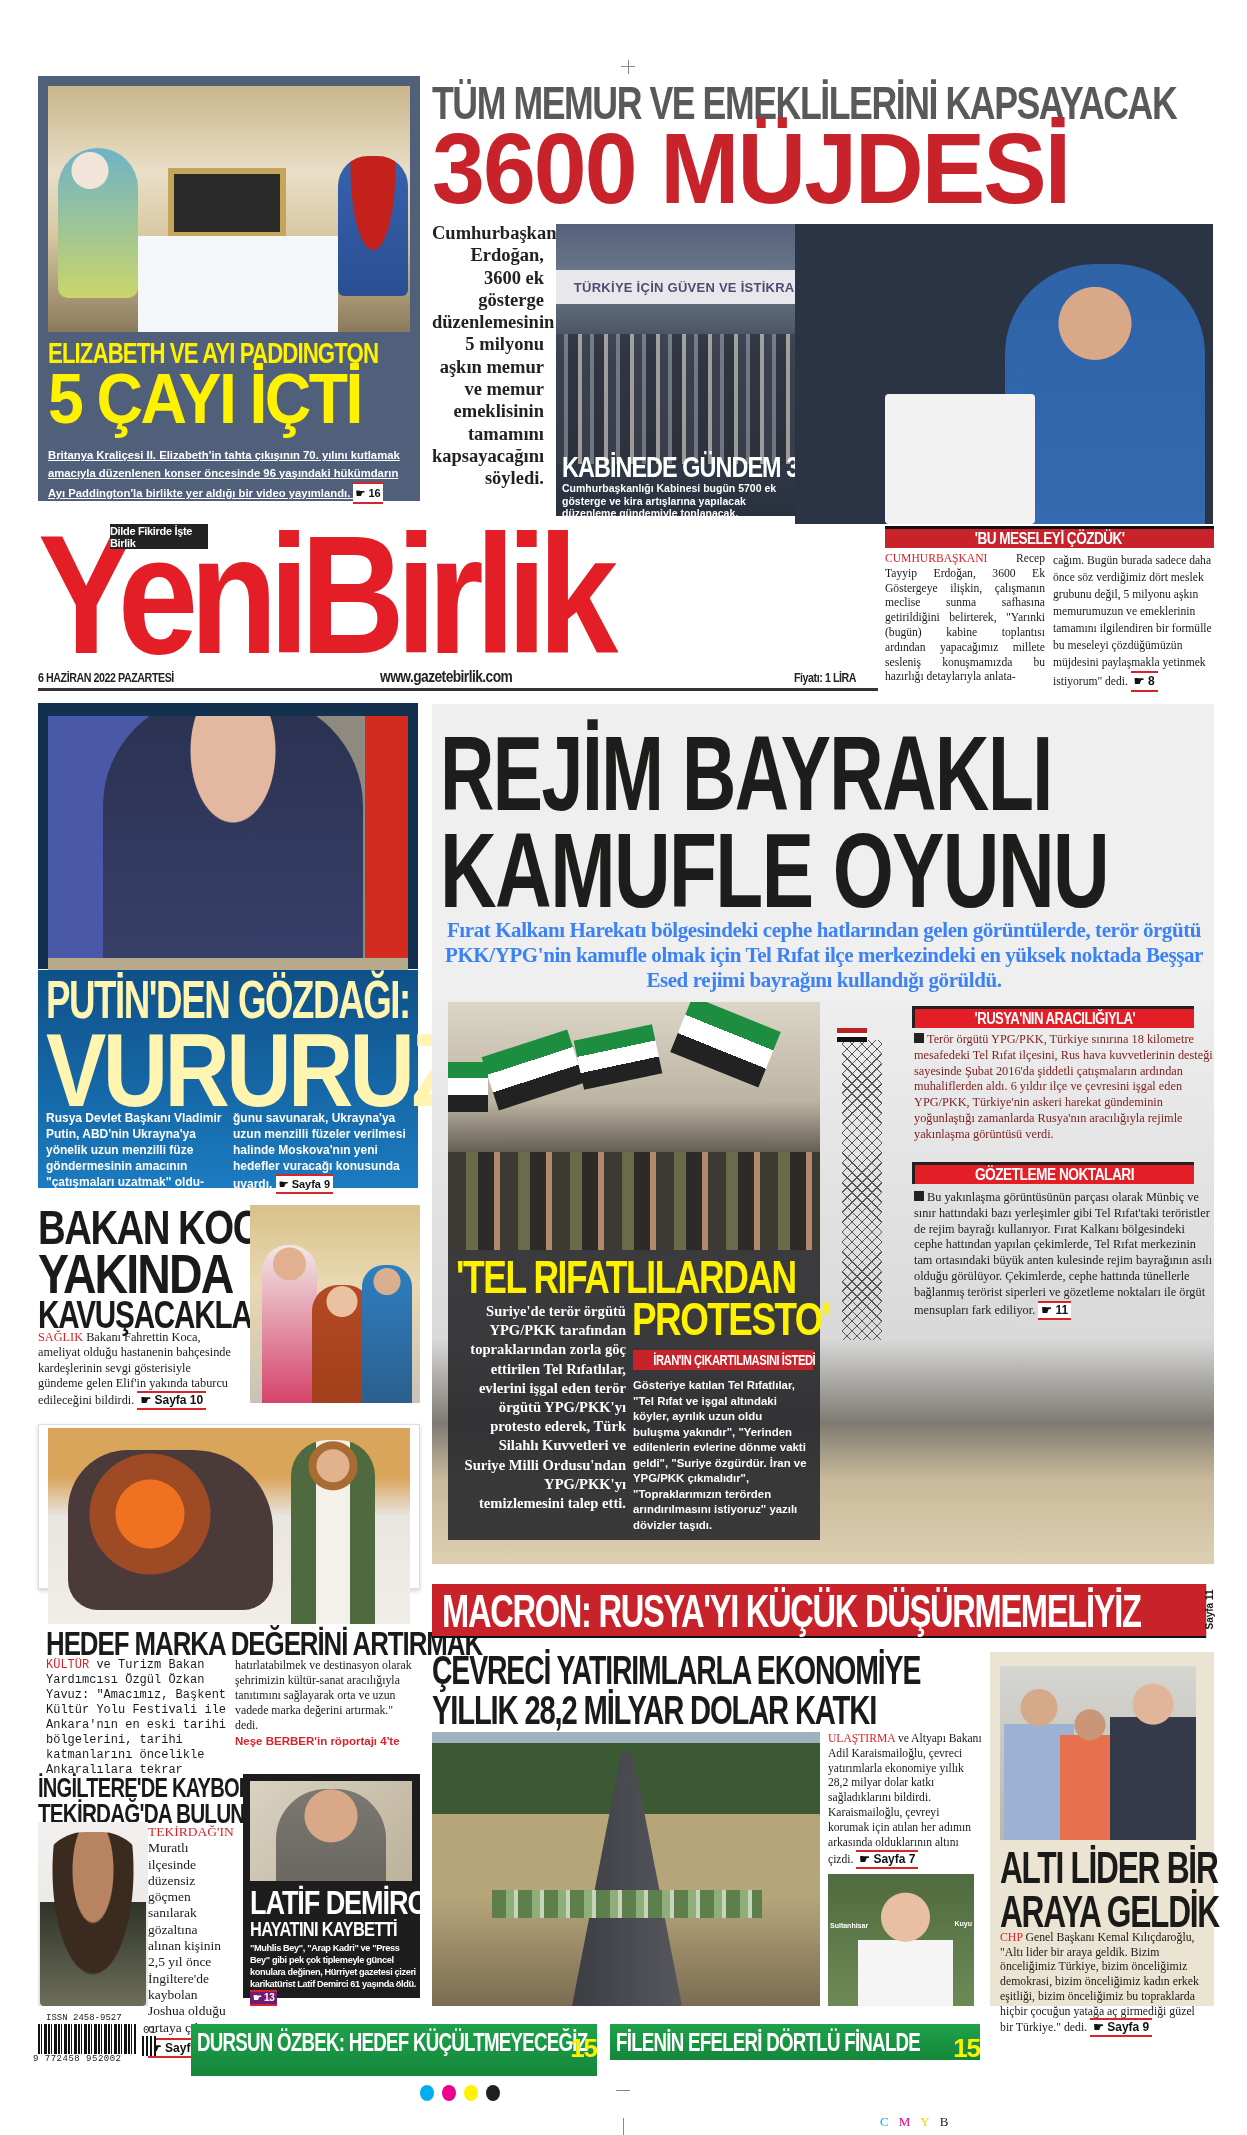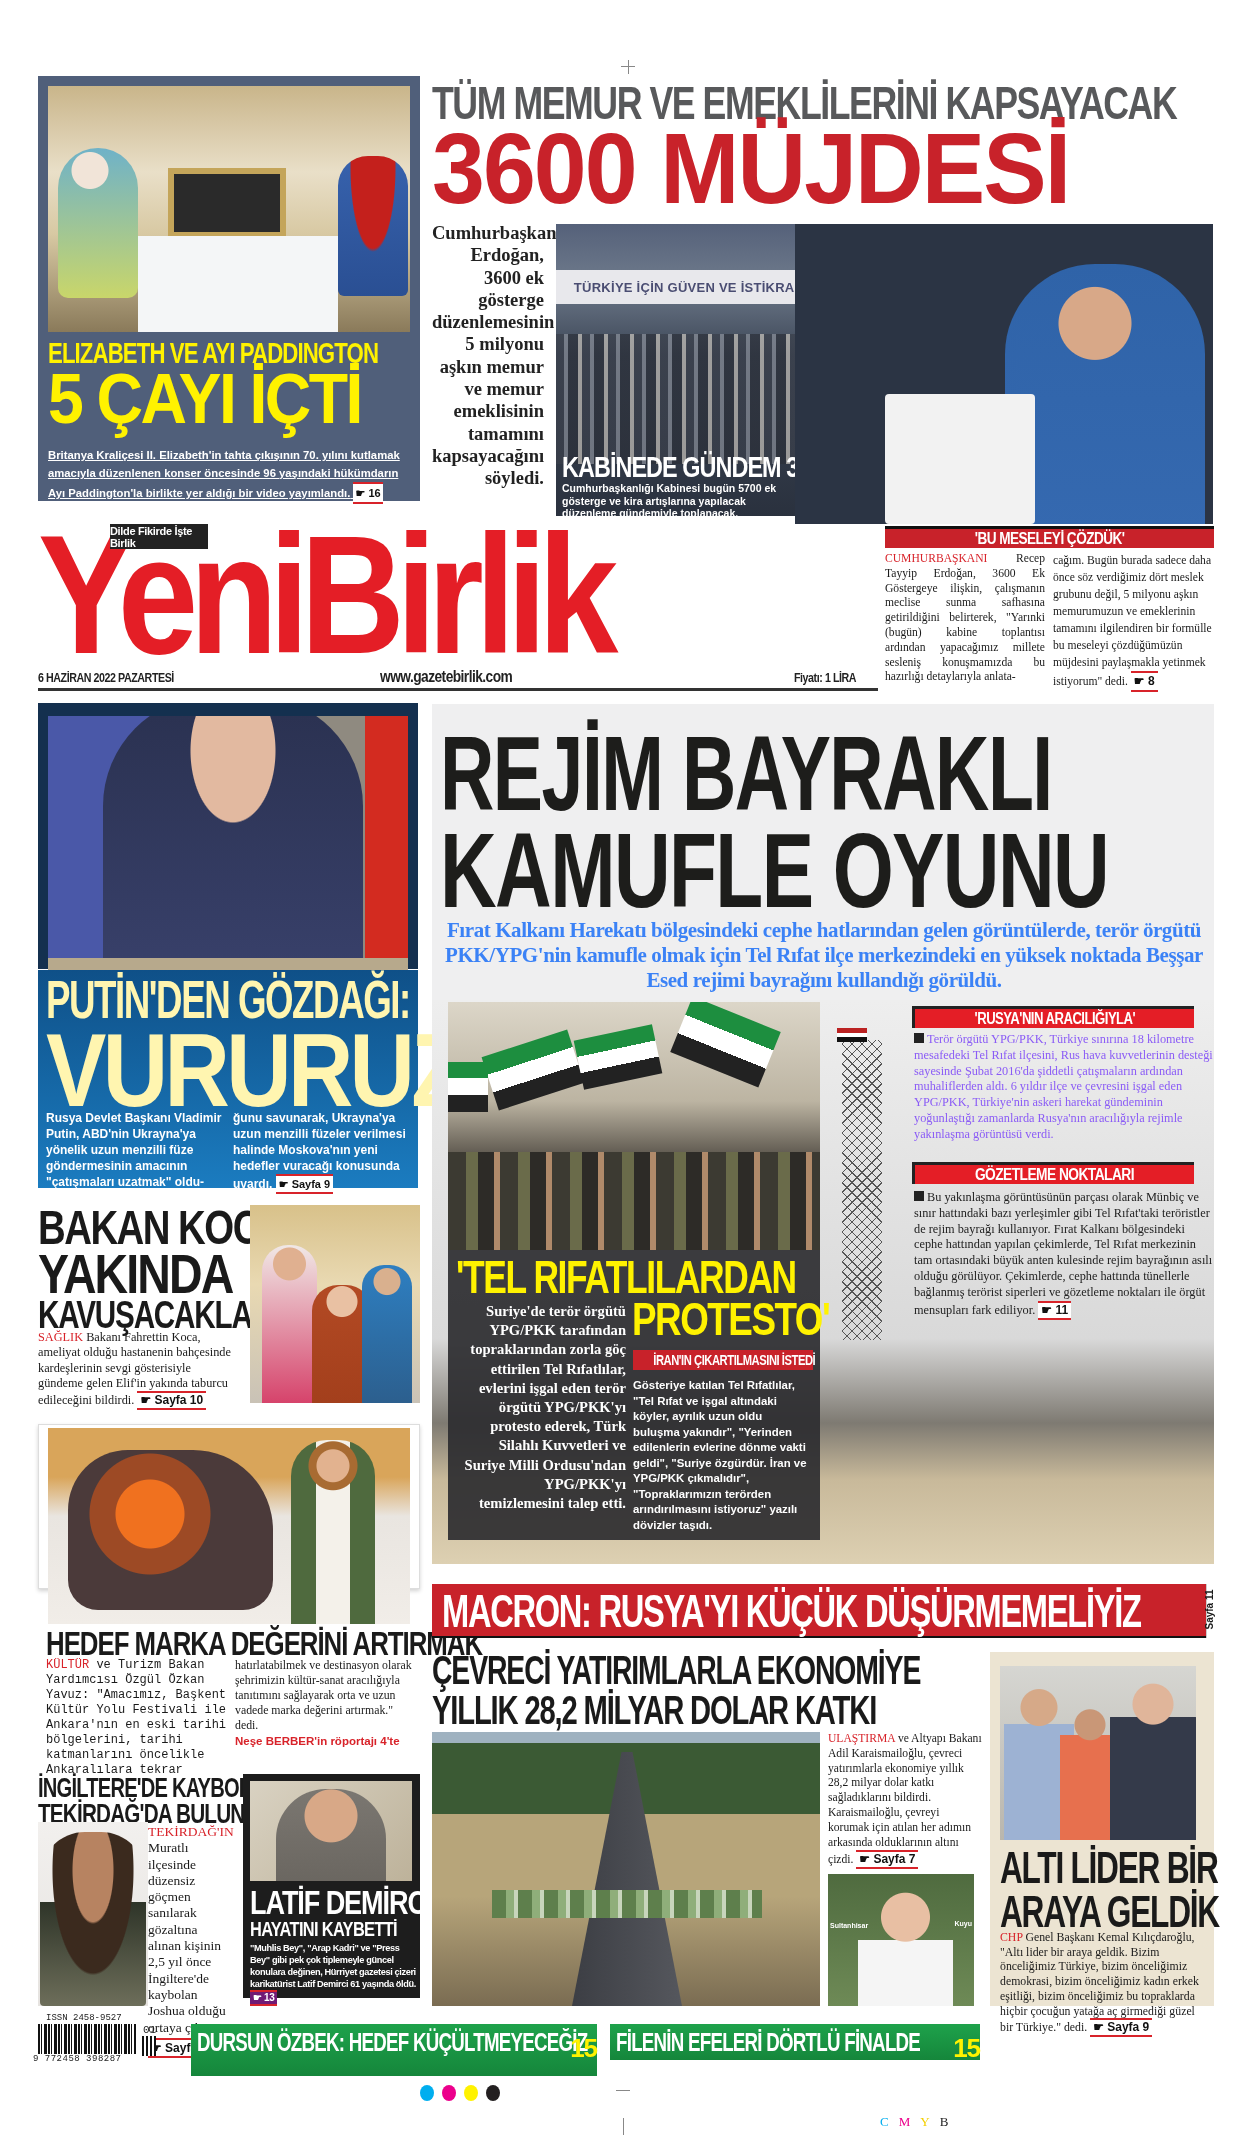--- a/index.html
+++ b/index.html
@@ -164,21 +164,21 @@
 <div class="abs cond" style="left:632px;top:1296px;font-size:46px;color:#fff200;transform:scaleX(0.8);line-height:1;">PROTESTO'</div>
 <div class="abs serif" style="left:456px;top:1302px;width:170px;font-size:14.6px;line-height:19.2px;color:#fff;font-weight:700;text-align:right;">Suriye'de terör örgütü YPG/PKK tarafından topraklarından zorla göç ettirilen Tel Rıfatlılar, evlerini işgal eden terör örgütü YPG/PKK'yı protesto ederek, Türk Silahlı Kuvvetleri ve Suriye Milli Ordusu'ndan YPG/PKK'yı temizlemesini talep etti.</div>
 <div class="abs" style="left:633px;top:1350px;width:180px;height:20px;background:#c8222a;text-align:center;">
   <span class="cond" style="display:inline-block;font-size:14px;color:#fff;line-height:20px;transform:scaleX(0.8);transform-origin:center top;">İRAN'IN ÇIKARTILMASINI İSTEDİ</span>
 </div>
 <div class="abs" style="left:633px;top:1378px;width:178px;font-size:11.4px;line-height:15.5px;color:#fff;font-weight:700;">Gösteriye katılan Tel Rıfatlılar, "Tel Rıfat ve işgal altındaki köyler, ayrılık uzun oldu buluşma yakındır", "Yerinden edilenlerin evlerine dönme vakti geldi", "Suriye özgürdür. İran ve YPG/PKK çıkmalıdır", "Topraklarımızın terörden arındırılmasını istiyoruz" yazılı dövizler taşıdı.</div>
 
 <div class="abs" style="left:912px;top:1006px;width:282px;height:22px;background:#e41e26;border-top:3px solid #222;border-left:3px solid #222;text-align:center;">
   <span class="cond" style="display:inline-block;font-size:16px;color:#fff;line-height:19px;transform:scaleX(0.82);transform-origin:center top;">'RUSYA'NIN ARACILIĞIYLA'</span>
 </div>
-<div class="abs serif" style="left:914px;top:1032px;width:300px;font-size:12.3px;line-height:15.8px;color:#8b5cf6;">
+<div class="abs serif" style="left:914px;top:1032px;width:300px;font-size:12.3px;line-height:15.8px;color:#7f1d1d;">
   <span style="display:inline-block;width:10px;height:10px;background:#222;margin-right:3px;"></span><span>Terör örgütü YPG/PKK, Türkiye sınırına 18 kilometre mesafedeki Tel Rıfat ilçesini, Rus hava kuvvetlerinin desteği sayesinde Şubat 2016'da şiddetli çatışmaların ardından muhaliflerden aldı. 6 yıldır ilçe ve çevresini işgal eden YPG/PKK, Türkiye'nin askeri harekat gündeminin yoğunlaştığı zamanlarda Rusya'nın aracılığıyla rejimle yakınlaşma görüntüsü verdi.</span>
 </div>
 <div class="abs" style="left:912px;top:1162px;width:282px;height:22px;background:#e41e26;border-top:3px solid #222;border-left:3px solid #222;text-align:center;">
   <span class="cond" style="display:inline-block;font-size:16px;color:#fff;line-height:19px;transform:scaleX(0.86);transform-origin:center top;">GÖZETLEME NOKTALARI</span>
 </div>
 <div class="abs serif" style="left:914px;top:1190px;width:300px;font-size:12.3px;line-height:15.8px;color:#222;">
   <span style="display:inline-block;width:10px;height:10px;background:#222;margin-right:3px;"></span><span>Bu yakınlaşma görüntüsünün parçası olarak Münbiç ve sınır hattındaki bazı yerleşimler gibi Tel Rıfat'taki teröristler de rejim bayrağı kullanıyor. Fırat Kalkanı bölgesindeki cephe hattından yapılan çekimlerde, Tel Rıfat merkezinin tam ortasındaki büyük anten kulesinde rejim bayrağının asılı olduğu görülüyor. Çekimlerde, cephe hattında tünellerle bağlanmış terörist siperleri ve gözetleme noktaları ile örgüt mensupları fark ediliyor.</span>
   <span class="ref"><span class="hand"></span><span>11</span></span>
 </div>
 
@@ -215,21 +215,21 @@
 <div class="abs cond" style="left:1000px;top:1846px;font-size:44px;color:#1a1a1a;transform:scaleX(0.72);line-height:1;">ALTI LİDER BİR</div>
 <div class="abs cond" style="left:1000px;top:1890px;font-size:44px;color:#1a1a1a;transform:scaleX(0.72);line-height:1;">ARAYA GELDİK</div>
 <div class="abs serif" style="left:1000px;top:1930px;width:204px;font-size:11.8px;line-height:14.7px;">
   <span class="red">CHP</span>
   <span>Genel Başkanı Kemal Kılıçdaroğlu, "Altı lider bir araya geldik. Bizim önceliğimiz Türkiye, bizim önceliğimiz demokrasi, bizim önceliğimiz kadın erkek eşitliği, bizim önceliğimiz bu topraklarda hiçbir çocuğun yatağa aç girmediği güzel bir Türkiye." dedi.</span>
   <span class="ref"><span class="hand"></span><span>Sayfa 9</span></span>
 </div>
 
 <div class="abs" style="left:46px;top:2013px;font-family:'Liberation Mono',monospace;font-size:9px;color:#222;">ISSN 2458-9527</div>
 <div class="abs" style="left:38px;top:2024px;width:98px;height:30px;background:repeating-linear-gradient(90deg,#111 0 2px,#fff 2px 3px,#111 3px 4px,#fff 4px 6px,#111 6px 9px,#fff 9px 10px);"></div>
-<div class="abs" style="left:33px;top:2054px;font-family:'Liberation Mono',monospace;font-size:9px;color:#222;letter-spacing:0.5px;">9 772458 398287</div>
+<div class="abs" style="left:33px;top:2054px;font-family:'Liberation Mono',monospace;font-size:9px;color:#222;letter-spacing:0.5px;">9 772458 952002</div>
 <div class="abs" style="left:143px;top:2024px;font-family:'Liberation Mono',monospace;font-size:11px;color:#222;">01</div>
 <div class="abs" style="left:142px;top:2036px;width:14px;height:20px;background:repeating-linear-gradient(90deg,#111 0 2px,#fff 2px 4px);"></div>
 
 <div class="abs" style="left:191px;top:2024px;width:406px;height:52px;background:linear-gradient(180deg,#1ea24b,#15863b);">
   <span class="cond" style="position:absolute;left:6px;top:4px;font-size:26px;color:#fff;transform:scaleX(0.72);line-height:28px;">DURSUN ÖZBEK: HEDEF KÜÇÜLTMEYECEĞİZ</span>
   <span class="cond" style="position:absolute;right:0;top:10px;font-size:26px;color:#fff200;line-height:28px;">15</span>
 </div>
 <div class="abs" style="left:610px;top:2024px;width:370px;height:36px;background:linear-gradient(180deg,#1ea24b,#15863b);">
   <span class="cond" style="position:absolute;left:6px;top:4px;font-size:26px;color:#fff;transform:scaleX(0.72);line-height:28px;">FİLENİN EFELERİ DÖRTLÜ FİNALDE</span>
   <span class="cond" style="position:absolute;right:0;top:10px;font-size:26px;color:#fff200;line-height:28px;">15</span>

